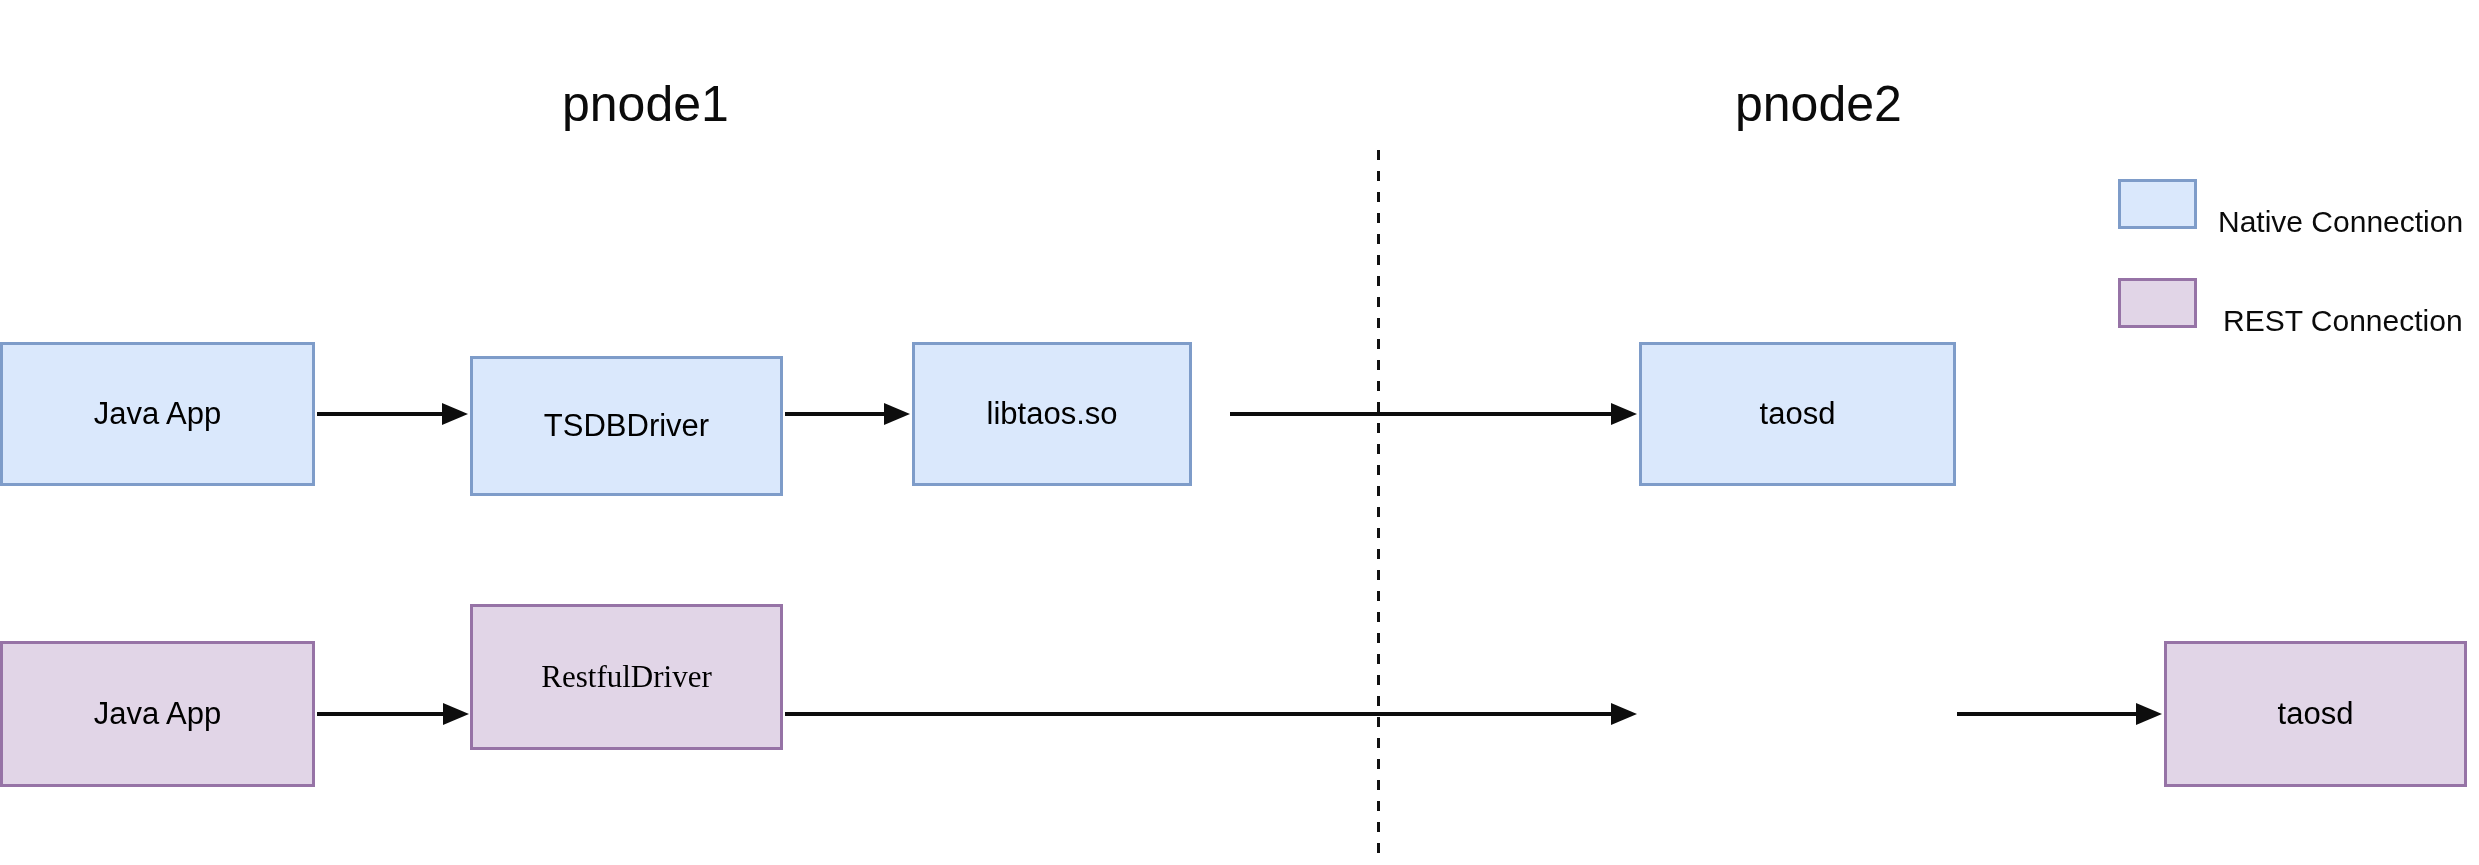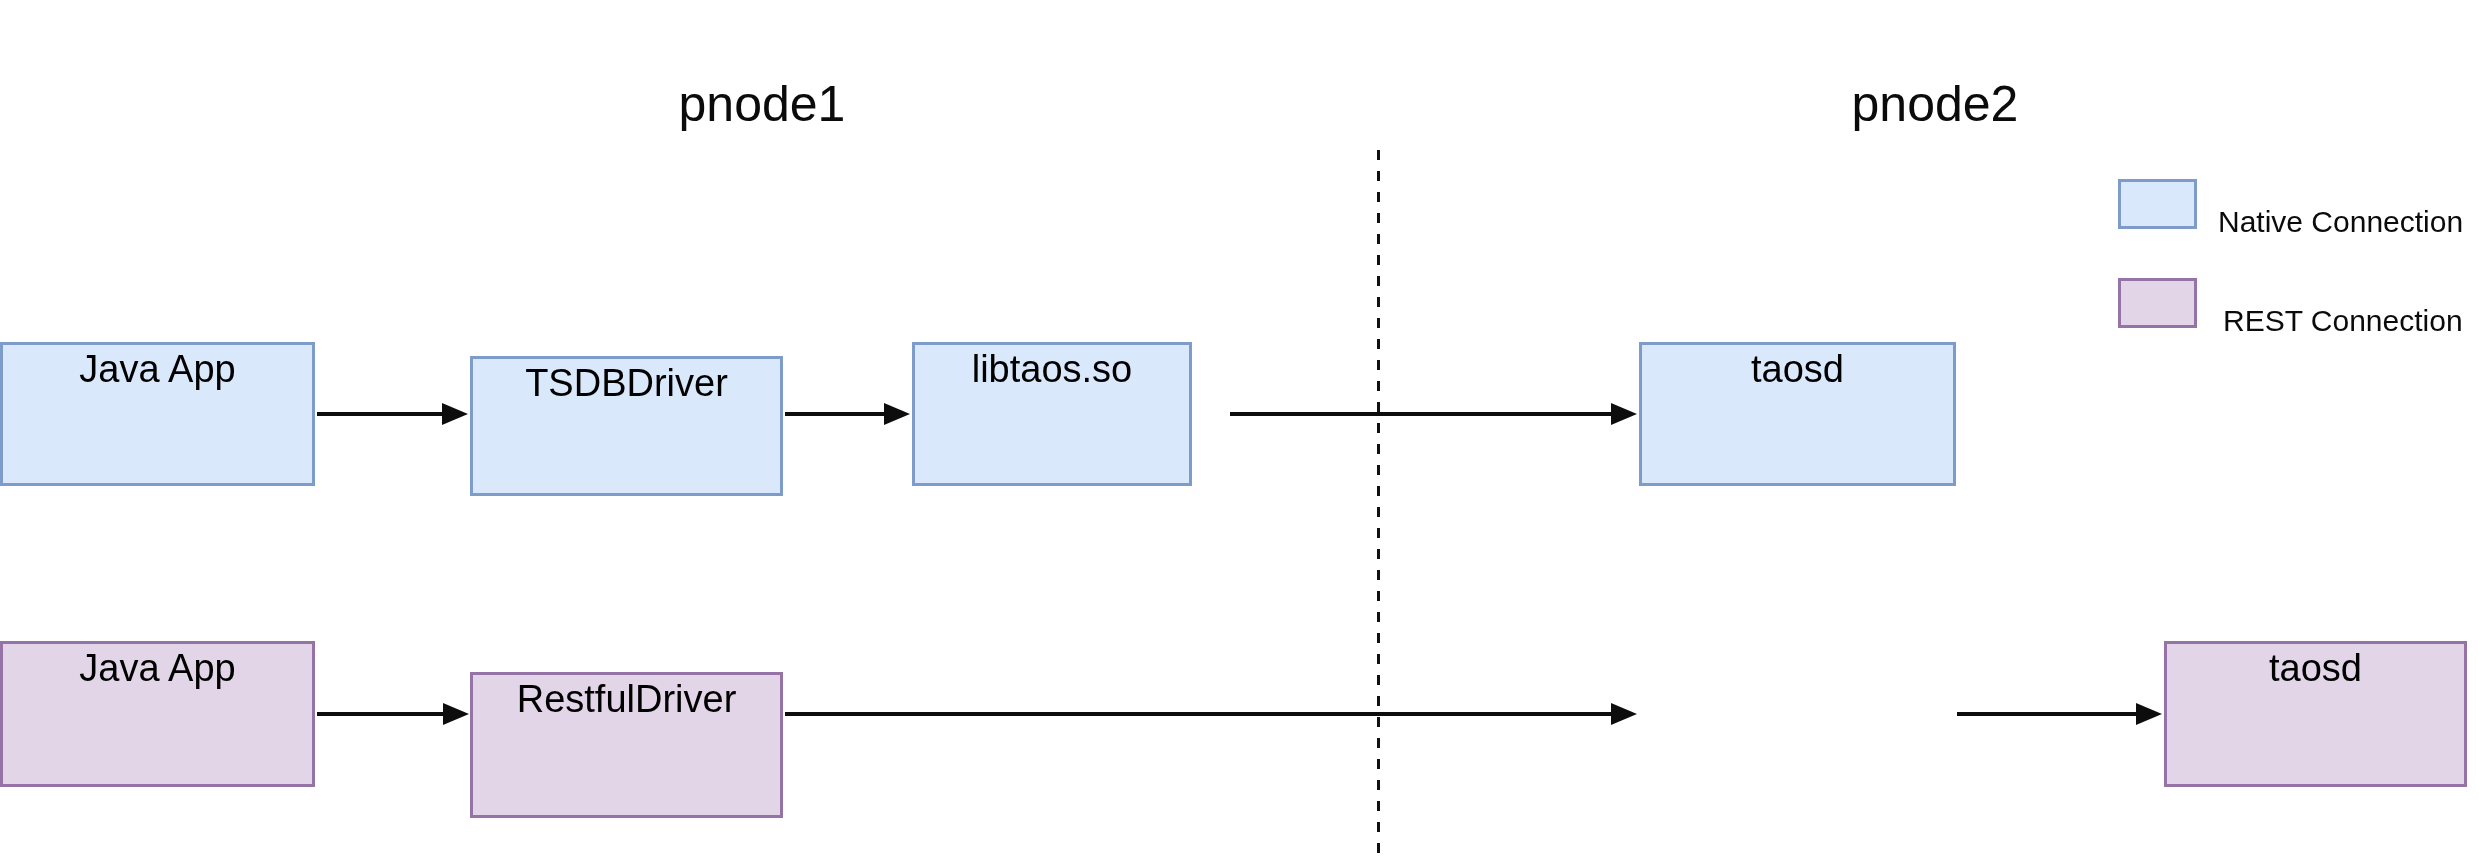--- a/index.html
+++ b/index.html
@@ -15,21 +15,21 @@
     font-family: "Liberation Sans", "DejaVu Sans", sans-serif;
     color: #000000;
     overflow: hidden;
   }
 
   
   .zone-label {
     position: absolute;
     top: 76px;
     width: 400px;
-    text-align: center;
+    text-align: left;
     font-size: 50px;
     line-height: 56px;
     color: #0b0b0b;
     white-space: nowrap;
   }
   .zone-pnode1  { left: 562px; }
   .zone-network { left: 1180px; }
   .zone-pnode2  { left: 1735px; }
 
   
@@ -44,22 +44,23 @@
       #111 0px, #111 10px,
       transparent 10px, transparent 21px
     );
   }
 
   
   .node {
     position: absolute;
     box-sizing: border-box;
     display: flex;
+    align-items: center;
     justify-content: center;
-    font-size: 38px;
+    font-size: 31px;
     line-height: 48px;
     white-space: nowrap;
     color: #000000;
   }
   .node.native {
     background: #dae8fc;
     border: 3px solid #7e9cc9;
   }
   .node.rest {
     background: #e1d5e7;
@@ -67,21 +68,21 @@
   }
 
   
   .n-java    { left: 0px;    top: 342px; width: 315px; height: 144px; }
   .n-tsdb    { left: 470px;  top: 356px; width: 313px; height: 140px; }
   .n-libtaos { left: 912px;  top: 342px; width: 280px; height: 144px; }
   .n-taosd   { left: 1639px; top: 342px; width: 317px; height: 144px; }
 
   
   .r-java    { left: 0px;    top: 641px; width: 315px; height: 146px; }
-  .r-restful { left: 470px;  top: 672px; width: 313px; height: 146px; }
+  .r-restful { left: 470px;  top: 604px; width: 313px; height: 146px; font-family: Liberation Serif, serif; }
   .r-adapter { left: 1639px; top: 641px; width: 315px; height: 146px; }
   .r-taosd   { left: 2164px; top: 641px; width: 303px; height: 146px; }
 
   
   .arrow {
     position: absolute;
     height: 4px;
     background: #0d0d0d;
   }
   .arrow::after {

